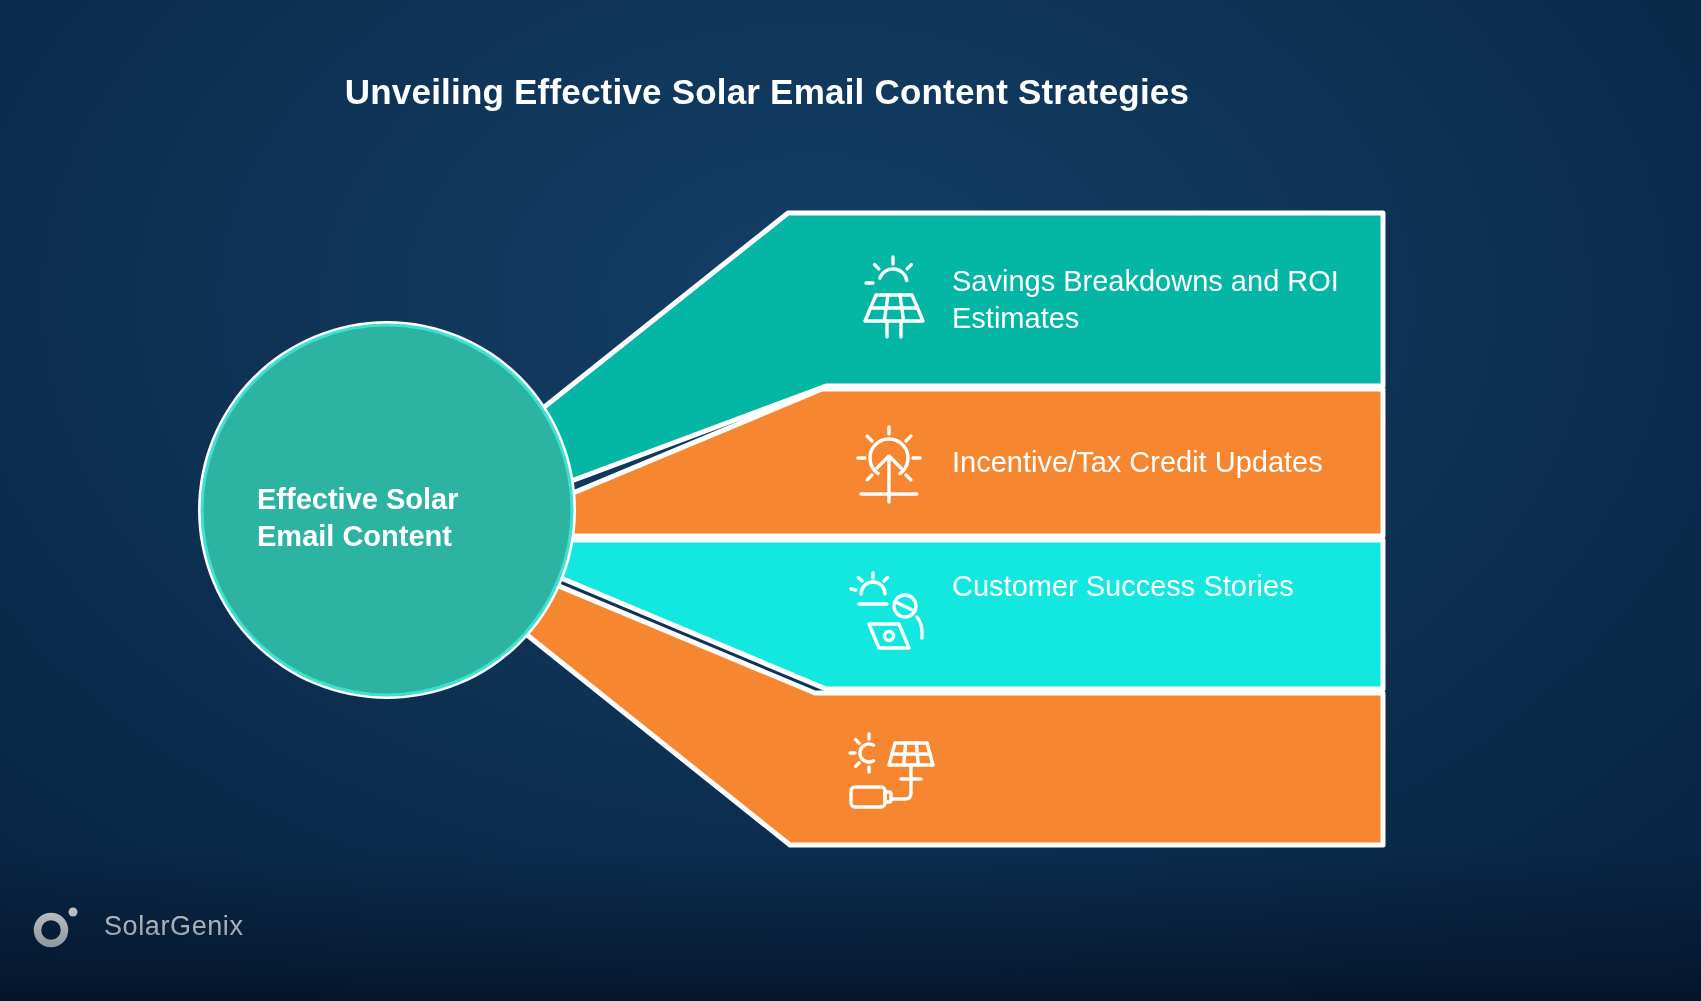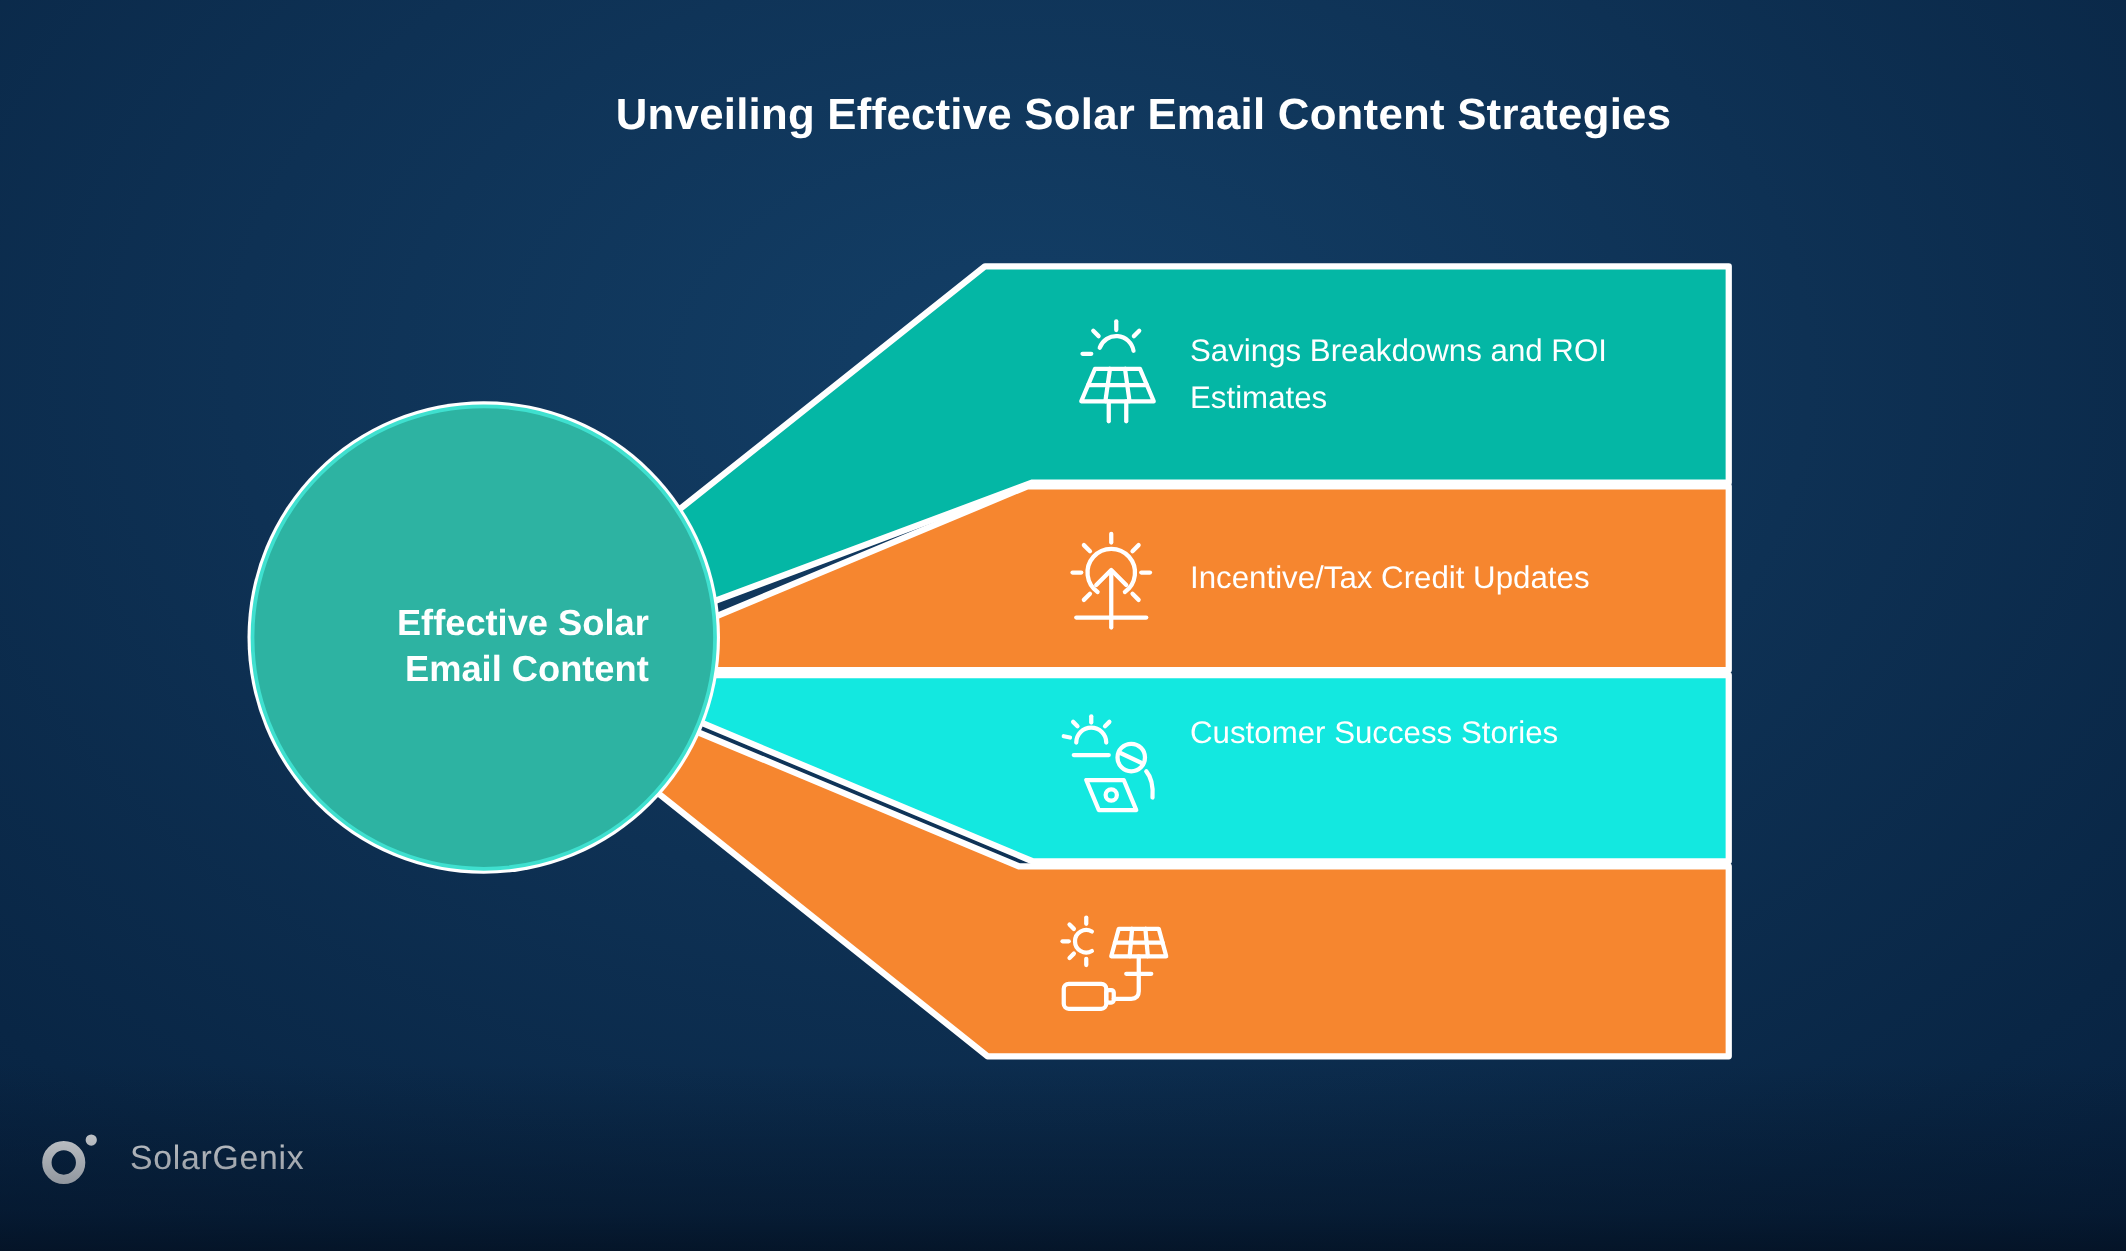--- a/index.html
+++ b/index.html
@@ -10,32 +10,32 @@
     font-family:"Liberation Sans","DejaVu Sans",sans-serif;
     background:radial-gradient(1400px 950px at 48% 30%, #133f67 0%, #0e3154 45%, #092645 80%, #072140 100%);
   }
   .floor-shade{
     position:absolute;left:0;bottom:0;width:1701px;height:150px;
     background:linear-gradient(to bottom, rgba(5,22,42,0) 0%, rgba(4,18,36,.55) 80%, rgba(3,15,31,.75) 100%);
     pointer-events:none;
   }
   .title{
     position:absolute;left:197px;top:72px;width:1140px;
-    text-align:right;color:#ffffff;
+    text-align:center;color:#ffffff;
     font-size:35px;font-weight:700;letter-spacing:.2px;
   }
   .shapes{position:absolute;left:0;top:0;}
   .band-label{
     position:absolute;left:952px;display:flex;align-items:center;
-    color:#ffffff;font-size:25px;font-weight:400;line-height:37px;
+    color:#ffffff;font-size:29px;font-weight:400;line-height:37px;
   }
   .band-icon{position:absolute;left:843px;}
   .center-label{
     position:absolute;left:257px;top:481px;width:262px;
-    text-align:right;color:#ffffff;font-size:29px;font-weight:700;line-height:37px;
+    text-align:left;color:#ffffff;font-size:29px;font-weight:700;line-height:37px;
   }
   .logo{position:absolute;left:30px;top:900px;display:flex;align-items:center;}
   .logo-text{color:#ffffff;font-size:27px;font-weight:500;letter-spacing:.6px;margin-left:12px;}
 </style>
 </head>
 <body>
 
 <div class="stage">
 
   <svg class="shapes" width="1701" height="1001" viewBox="0 0 1701 1001">

